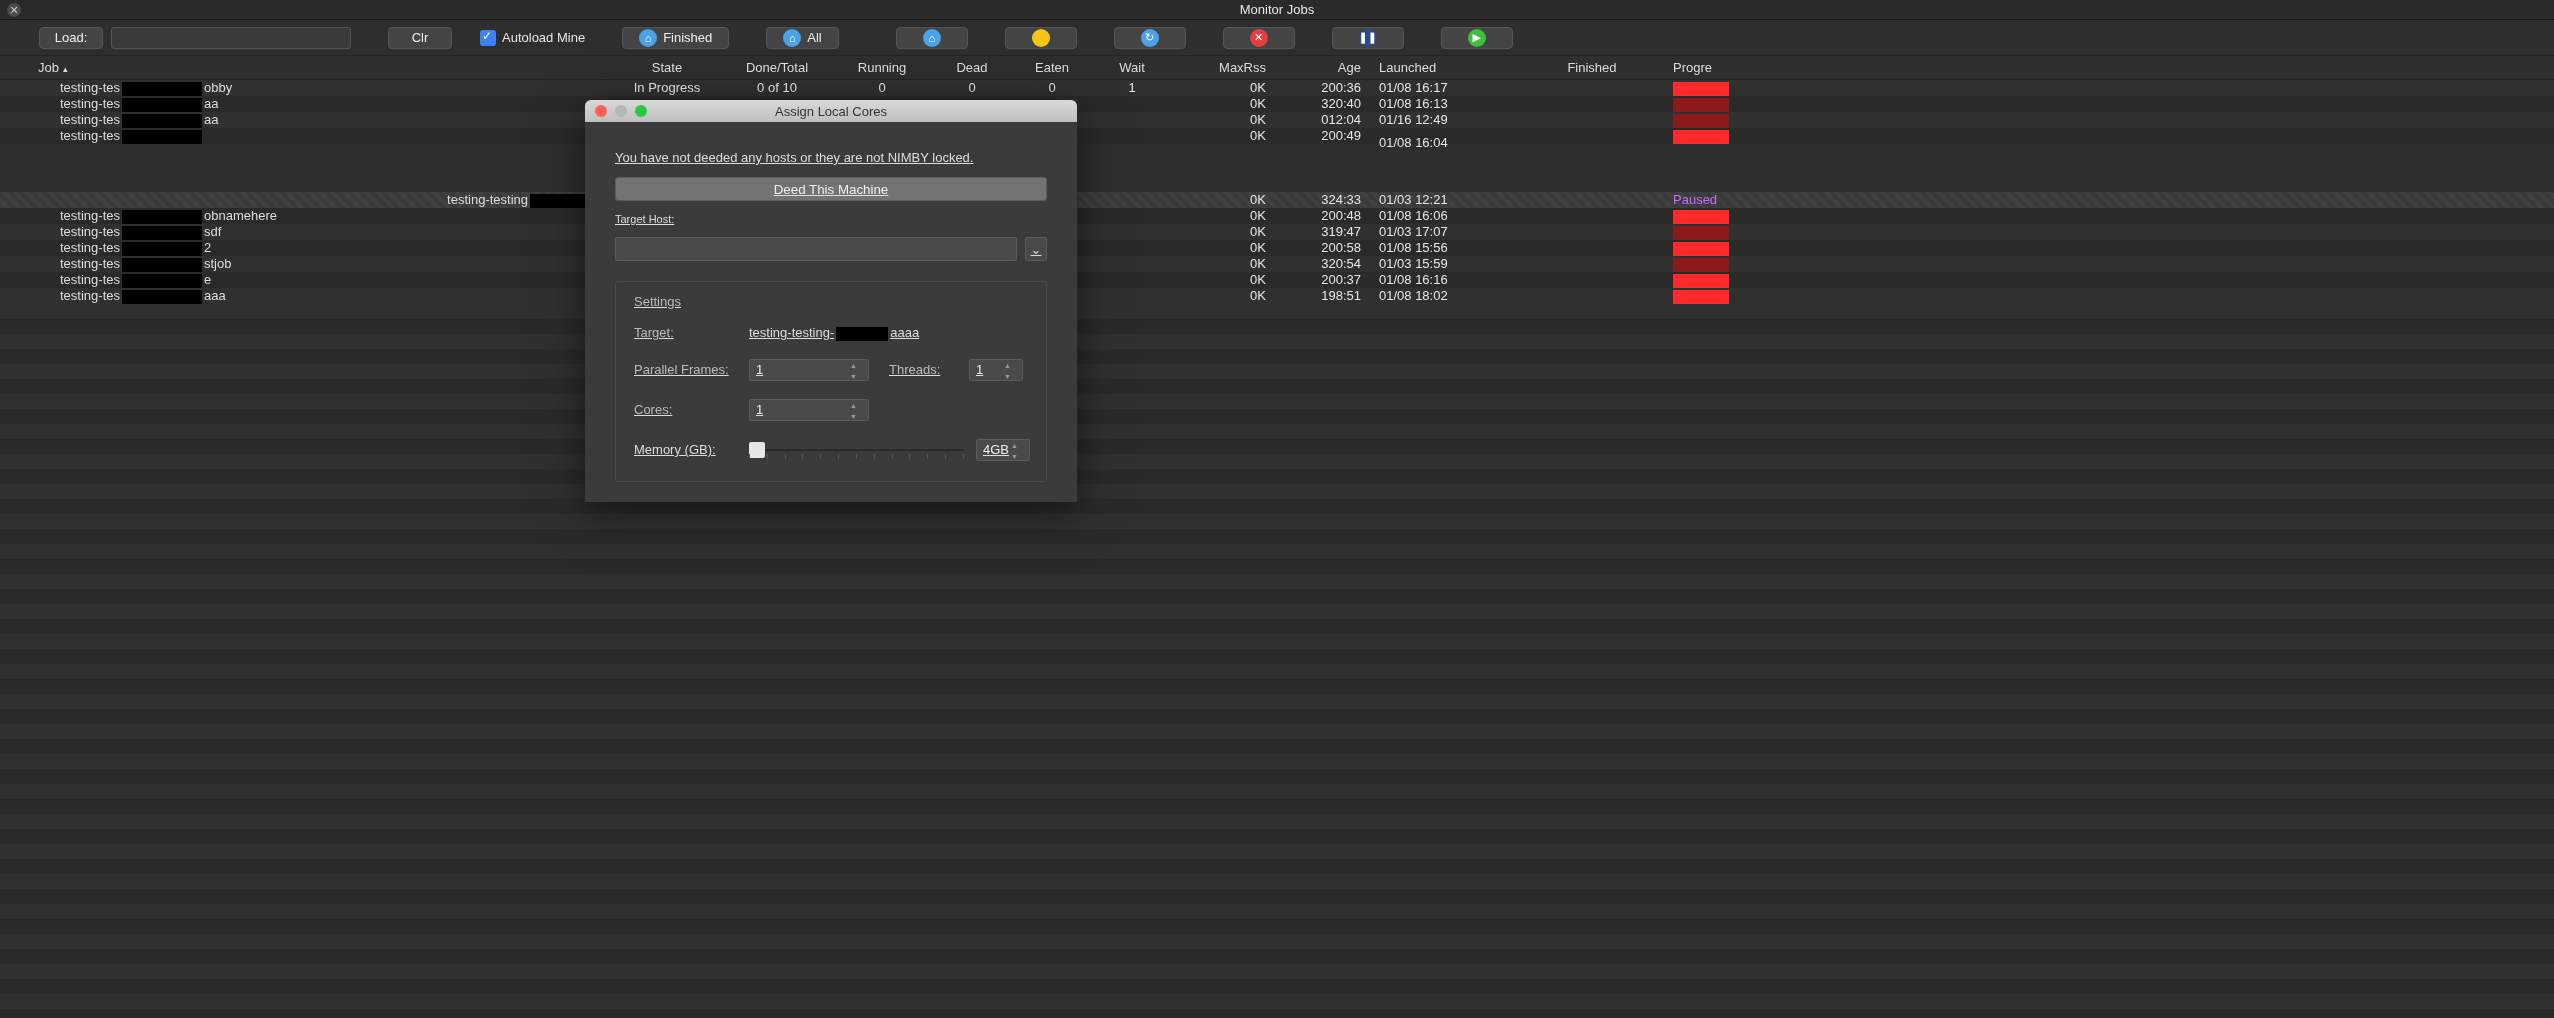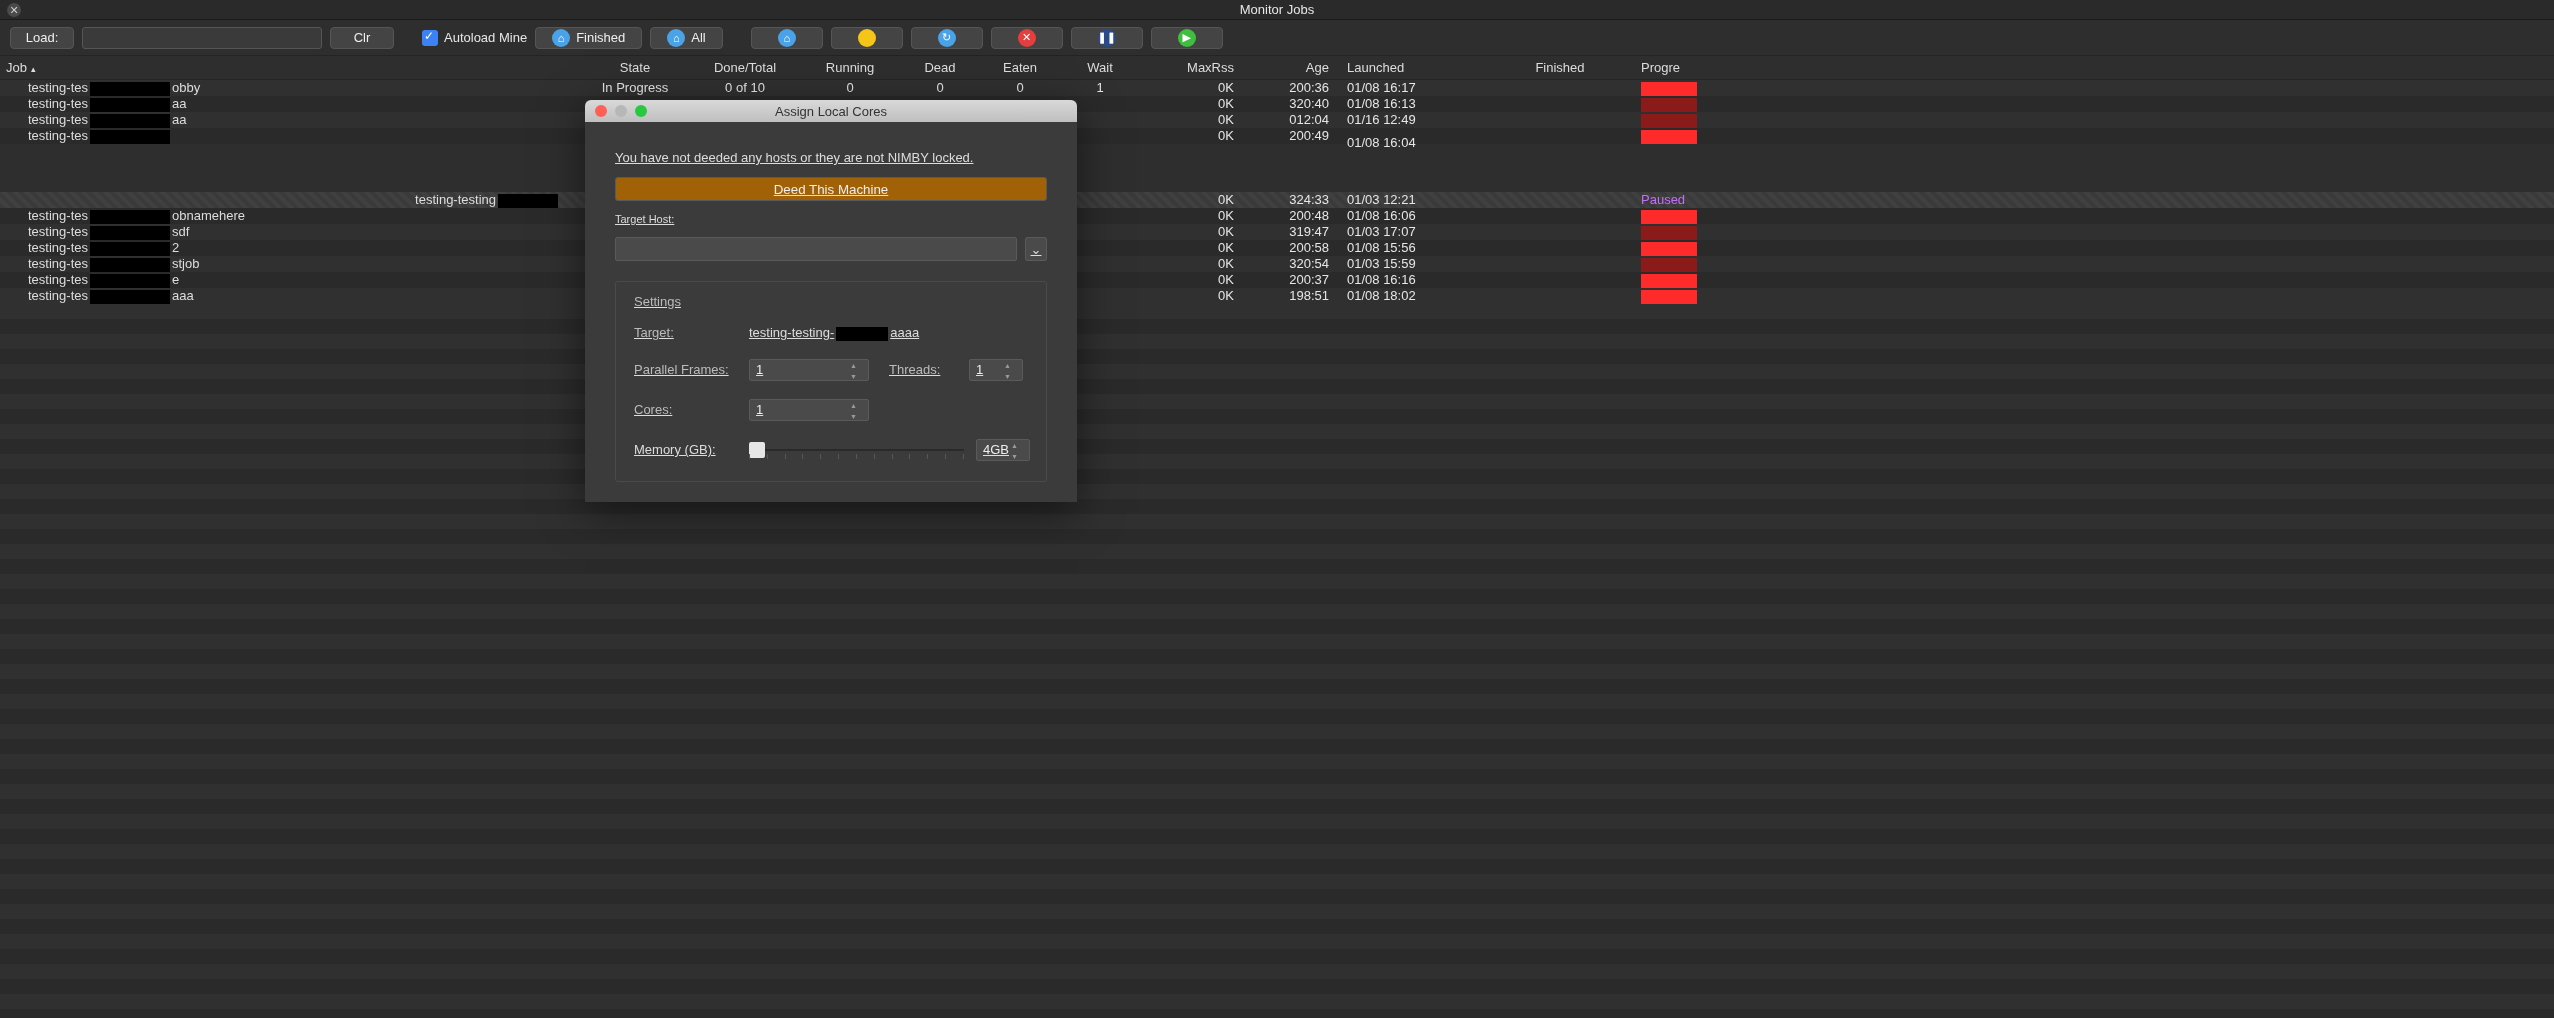--- a/index.html
+++ b/index.html
@@ -58,20 +58,21 @@
   border-radius: 4px;
   color: #eee;
   padding: 3px 16px;
   font-size: 13px;
   cursor: pointer;
   display: inline-flex;
   align-items: center;
   gap: 6px;
   height: 22px;
   justify-content: center;
+  margin-left: 29px;
 }
 .load-input {
   background: #3a3a3a;
   border: 1px solid #555;
   border-radius: 3px;
   height: 22px;
   width: 240px;
   color: #eee;
   padding: 0 6px;
 }
@@ -107,20 +108,21 @@
 
 
 .table-wrap {
   position: relative;
 }
 .thead, .trow {
   display: grid;
   grid-template-columns: 580px 110px 110px 100px 80px 80px 80px 100px 95px 150px 150px 65px;
   align-items: center;
   font-size: 13px;
+  padding-left: 32px;
 }
 .thead {
   height: 24px;
   background: #2e2e2e;
   color: #ddd;
   border-bottom: 1px solid #242424;
 }
 .thead > div, .trow > div { padding: 0 6px; white-space: nowrap; overflow: hidden; }
 .thead .sort-ind { font-size: 9px; color: #ddd; margin-left: 4px; }
 .th-right, .td-right { text-align: right; }
@@ -196,21 +198,21 @@
   background: #3b3b3b;
   color: #ddd;
   padding: 28px 30px 20px 30px;
   display: flex;
   flex-direction: column;
   gap: 12px;
   text-decoration: underline;
 }
 .dlg-msg { color: #ddd; font-size: 13px; }
 .wide-btn {
-  background: #a16207;
+  background: #737373;
   border: 1px solid #5a5a5a;
   border-radius: 3px;
   height: 24px;
   color: #eee;
   cursor: pointer;
   width: 100%;
 }
 .field-label { color: #ddd; font-size: 11px; }
 .target-row { display: flex; gap: 8px; align-items: center; }
 .target-select {

